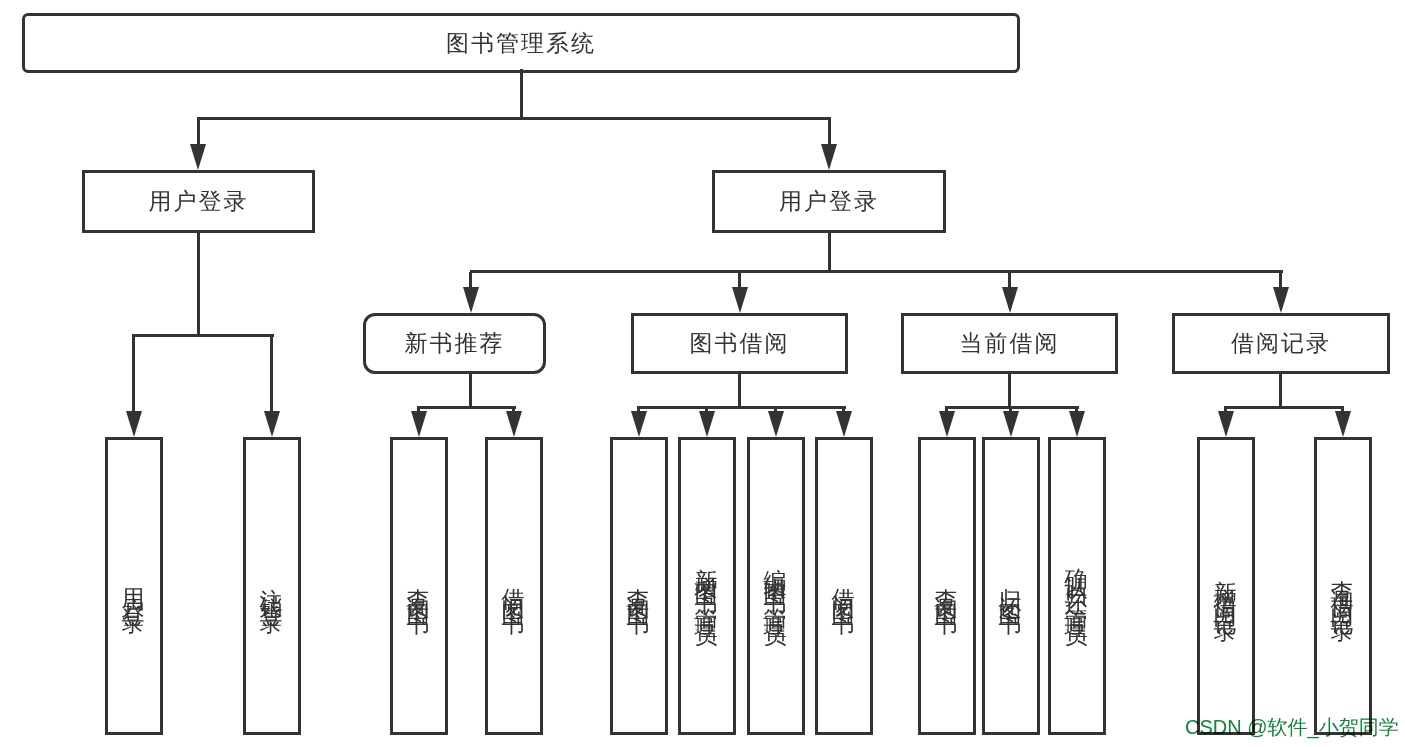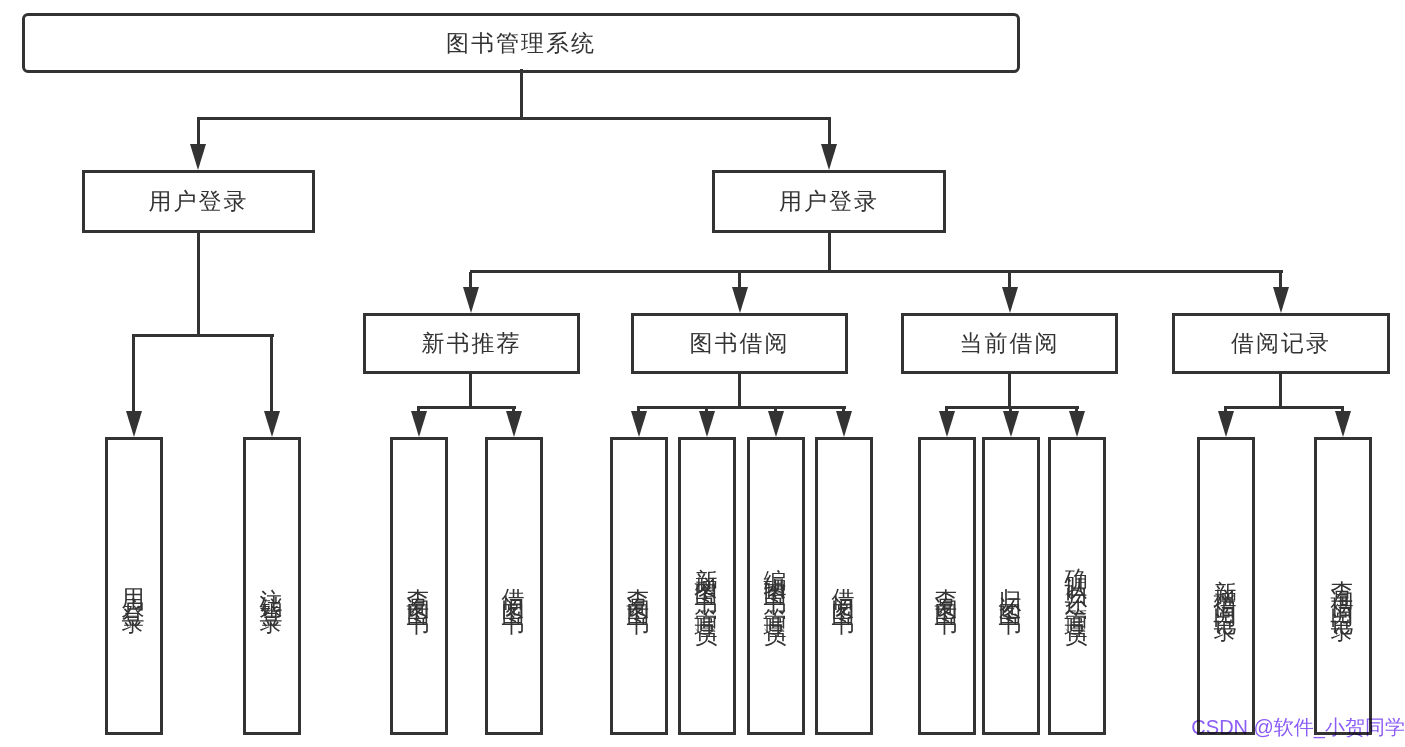--- a/index.html
+++ b/index.html
@@ -17,22 +17,22 @@
     letter-spacing:8px;font-size:23px;
   }
   .ln{position:absolute;background:#333;}
   .arr{
     position:absolute;width:0;height:0;
     border-left:8px solid transparent;border-right:8px solid transparent;
     border-top:26px solid #333;
   }
   .wm{
     position:absolute;left:1185px;top:714px;width:220px;
-    font-size:20px;color:#8b5cf6;mix-blend-mode:multiply;
-    white-space:nowrap;z-index:5;letter-spacing:0;text-align:right;
+    font-size:20px;color:#15803d;mix-blend-mode:multiply;
+    white-space:nowrap;z-index:5;letter-spacing:0;
   }
 </style>
 </head>
 <body>
 
 <div id="stage">
 
   <div class="bx" style="left:22px;top:13px;width:998px;height:60px;border-radius:6px;">
     <span>图书管理系统</span>
   </div>
@@ -62,21 +62,21 @@
   <div class="ln" style="left:470px;top:270px;width:813px;height:3px;"></div>
   <div class="ln" style="left:469px;top:272px;width:3px;height:18px;"></div>
   <div class="arr" style="left:463px;top:287px;"></div>
   <div class="ln" style="left:738px;top:272px;width:3px;height:18px;"></div>
   <div class="arr" style="left:732px;top:287px;"></div>
   <div class="ln" style="left:1008px;top:272px;width:3px;height:18px;"></div>
   <div class="arr" style="left:1002px;top:287px;"></div>
   <div class="ln" style="left:1279px;top:272px;width:3px;height:18px;"></div>
   <div class="arr" style="left:1273px;top:287px;"></div>
 
-  <div class="bx" style="left:363px;top:313px;width:217px;height:61px;">
+  <div class="bx" style="left:363px;top:313px;width:183px;height:61px;border-radius:12px;">
     <span>新书推荐</span>
   </div>
   <div class="bx" style="left:631px;top:313px;width:217px;height:61px;justify-content:center;">
     <span>图书借阅</span>
   </div>
   <div class="bx" style="left:901px;top:313px;width:217px;height:61px;text-align:right;">
     <span>当前借阅</span>
   </div>
   <div class="bx" style="left:1172px;top:313px;width:218px;height:61px;">
     <span>借阅记录</span>

